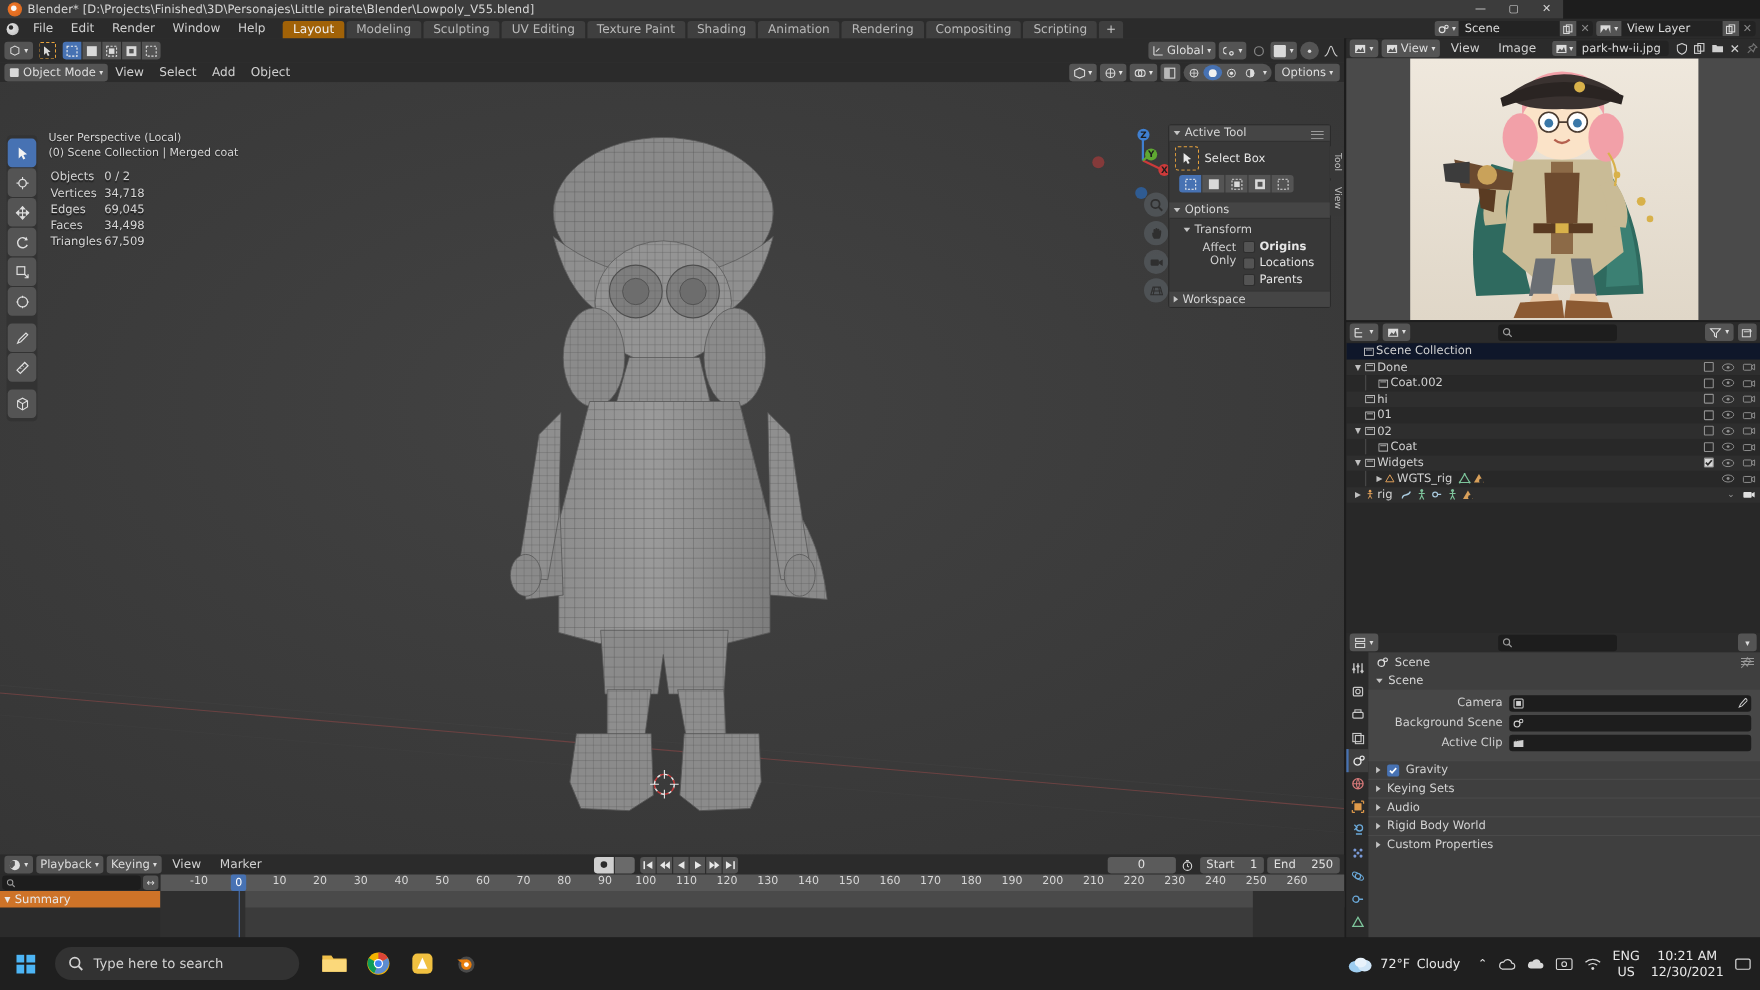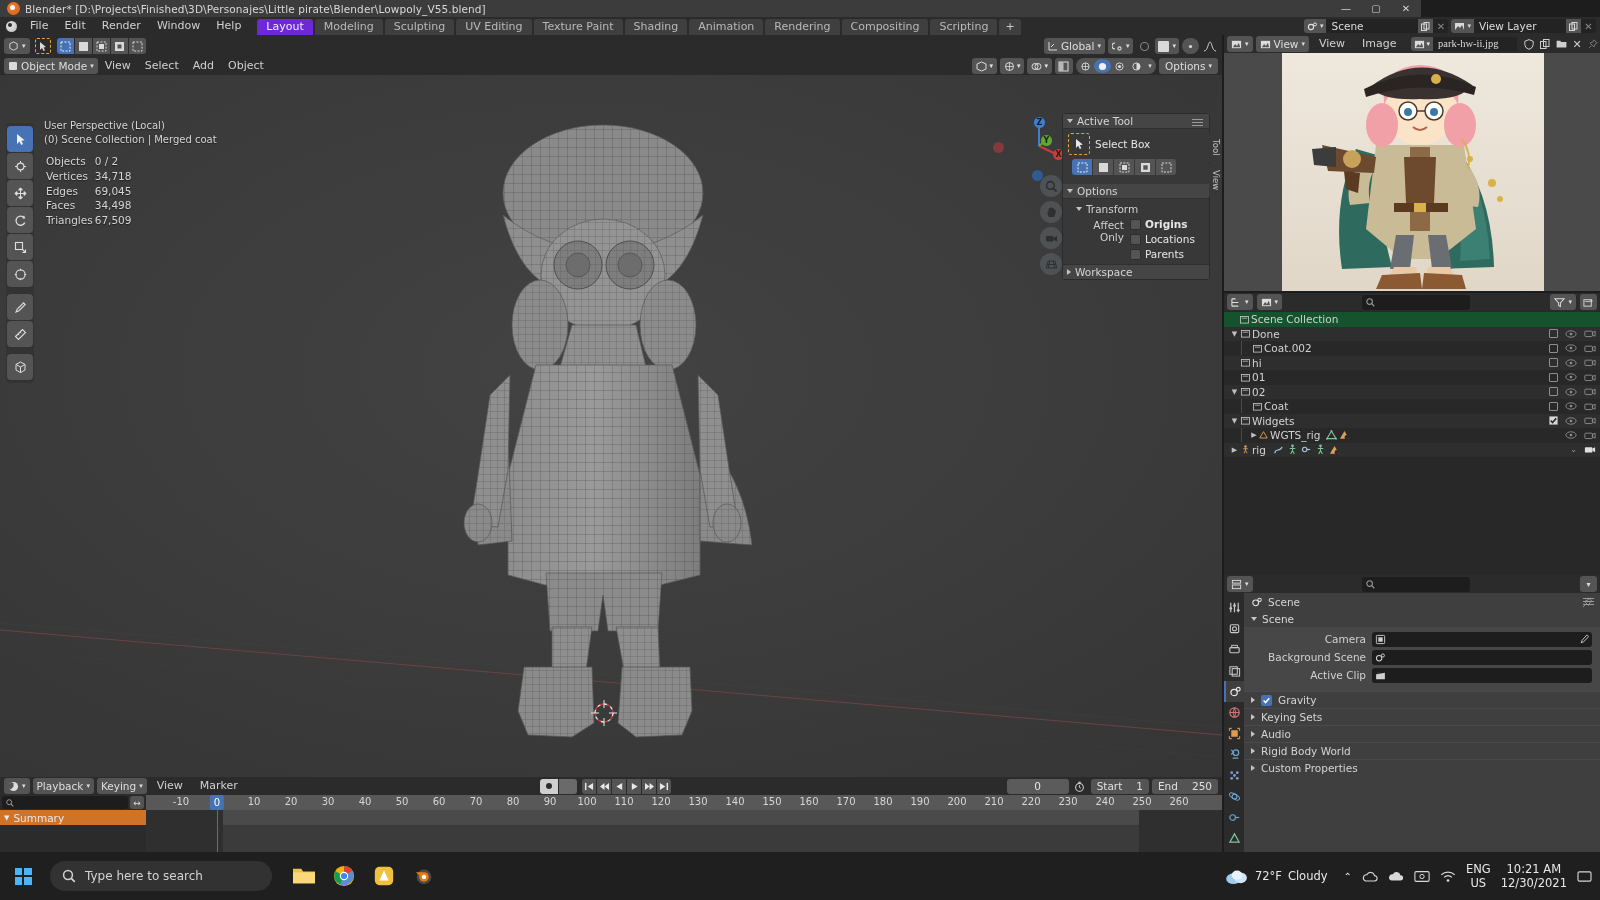--- a/index.html
+++ b/index.html
@@ -26,21 +26,21 @@
   .tb-icon { width:22px; height:18px; display:flex; align-items:center; justify-content:center; }
   .tb-icon .bl { width:11px; height:11px; border-radius:50%;
     background:radial-gradient(circle at 40% 40%,#e8e8e8,#b9b9b9); position:relative; }
   .tb-icon .bl::after { content:""; position:absolute; left:2.5px; top:2.5px;
     width:4px; height:4px; border-radius:50%; background:#2b2b2b; }
   .menu-item { padding:0 8px; height:18px; line-height:18px; font-size:11px; color:#d0d0d0; }
   .wstabs { display:flex; align-items:flex-end; height:18px; margin-left:8px; }
   .wstab { padding:0 9px; height:16px; line-height:16px; font-size:11px;
     color:#b9b9b9; background:#3f3f3f; margin-right:2px;
     border-radius:3px 3px 0 0; }
-  .wstab.active { background:#6d28d9; color:#f0f0f0; }
+  .wstab.active { background:#a16207; color:#f0f0f0; }
   .wstab.plus { padding:0 6px; color:#c8c8c8; }
   #topbar-right { position:absolute; right:4px; top:0; height:18px;
     display:flex; align-items:center; gap:3px; }
   .id-field { display:flex; align-items:center; height:14px; background:#232323;
     border-radius:3px; overflow:hidden; }
   .id-pre { background:#545454; height:14px; display:flex; align-items:center;
     padding:0 3px; gap:2px; }
   .id-name { padding:0 6px 0 5px; font-size:10.5px; color:#dcdcdc;
     min-width:92px; line-height:14px; }
   .id-btn { width:15px; height:14px; display:flex; align-items:center;
@@ -143,21 +143,21 @@
   
   #outliner { position:absolute; left:2px; top:258px; width:376px; height:282px;
     background:#2b2b2b; }
   #ol-header { height:18px; background:#2b2b2b; display:flex; align-items:center;
     padding:0 3px; gap:4px; }
   #ol-body { position:absolute; left:0; top:18px; width:376px; height:264px;
     background:#282828; padding-top:1px; overflow:hidden; }
   .ol-row { height:14.5px; display:flex; align-items:center; position:relative;
     font-size:10.5px; color:#d2d2d2; padding-left:4px; }
   .ol-row.alt { background:#2e2e2e; }
-  .ol-row.header-row { background:#14532d; }
+  .ol-row.header-row { background:#0f172a; }
   .ol-disc { width:9px; height:9px; display:flex; align-items:center;
     justify-content:center; margin-right:2px; }
   .ol-icons { position:absolute; right:4px; display:flex; gap:7px; align-items:center; }
 
   
   #props { position:absolute; left:2px; top:540px; width:376px; height:325px;
     background:#2b2b2b; }
   #pr-header { height:18px; background:#2b2b2b; display:flex; align-items:center;
     padding:0 3px; gap:4px; }
   #pr-tabs { position:absolute; left:0; top:18px; width:20px; height:307px;
@@ -789,21 +789,21 @@
       <div class="vp-txtbtn">View</div>
       <div class="vp-txtbtn">Image</div>
       <div class="id-field" style="margin-left:4px;">
         <div class="id-pre">
           <svg width="11" height="11" viewBox="0 0 12 12">
               <rect x="1" y="2" width="10" height="8" fill="#dcdcdc"></rect>
               <path d="M2 9 L4.5 5.5 L6.5 7.5 L8.5 4 L10 9 Z" fill="#555"></path>
             </svg>
           <span style="font-size:7px;">▾</span>
         </div>
-        <div class="id-name" style="min-width:98px;font-family:Liberation Serif, serif;">park-hw-ii.jpg</div>
+        <div class="id-name" style="min-width:98px;">park-hw-ii.jpg</div>
       </div>
       <div style="display:flex;align-items:center;gap:2px;margin-left:2px;">
         <div style="width:14px;height:14px;display:flex;align-items:center;justify-content:center;">
           <svg width="10" height="11" viewBox="0 0 10 11">
               <path d="M5 .6 L9.2 2.3 V5.6 Q9.2 8.8 5 10.4 Q.8 8.8 .8 5.6 V2.3 Z" fill="none" stroke="#cfcfcf" stroke-width="1"></path>
             </svg>
         </div>
         <div style="width:14px;height:14px;display:flex;align-items:center;justify-content:center;">
           <svg width="10" height="10" viewBox="0 0 10 10">
               <rect x="0.5" y="2.5" width="5.5" height="7" fill="none" stroke="#cfcfcf" stroke-width="1"></rect>

